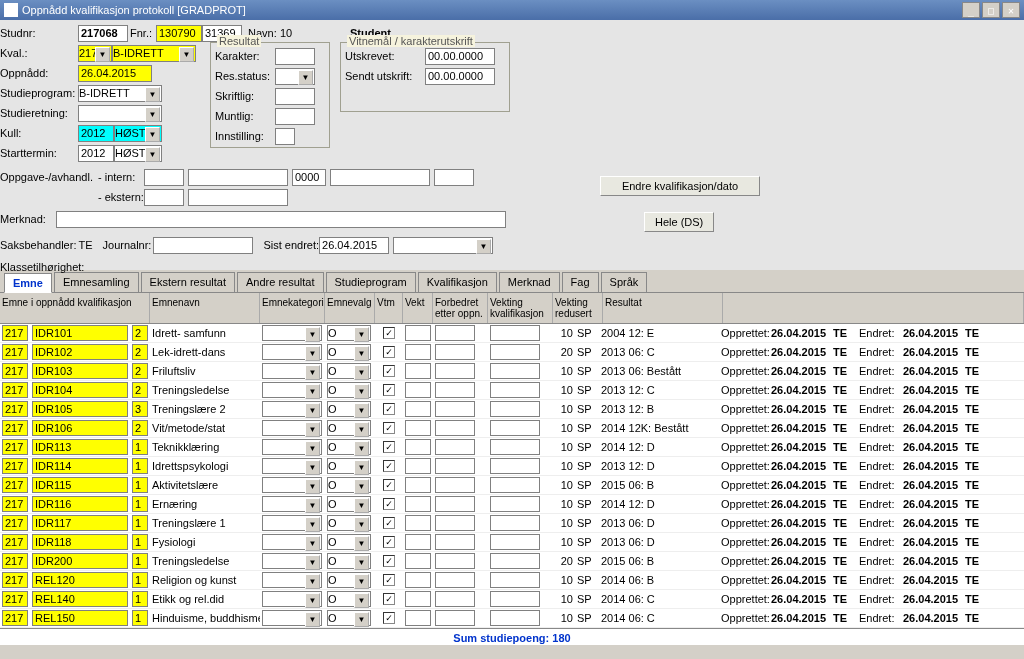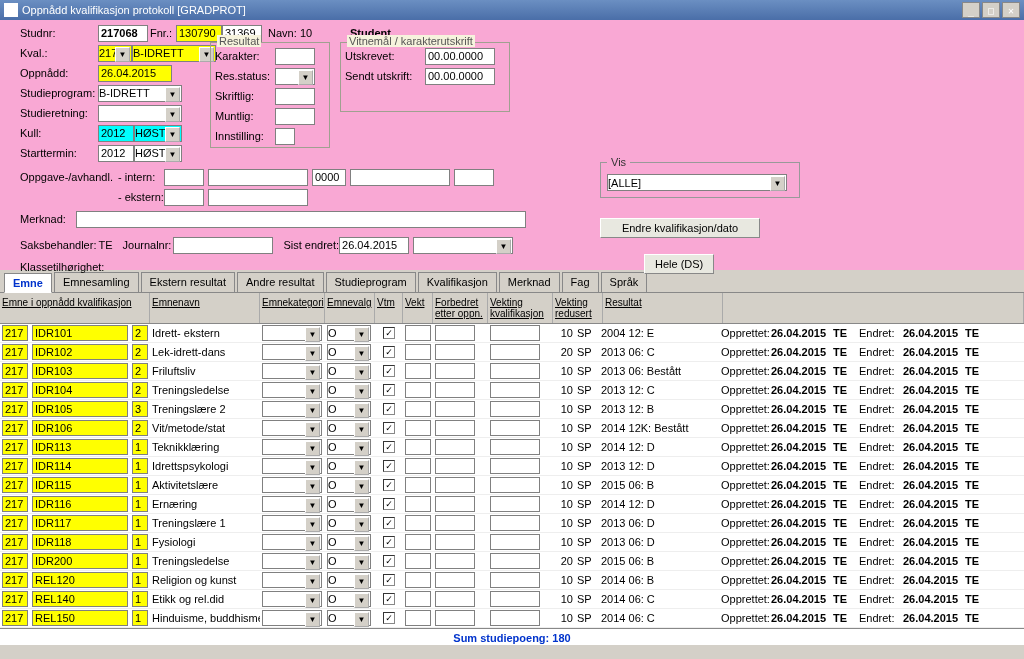--- a/index.html
+++ b/index.html
@@ -2,40 +2,40 @@
 <html><head>
 <meta charset="utf-8">
 <style>
 * { box-sizing: border-box; margin: 0; padding: 0; font-family: Arial, sans-serif; font-size: 11px; }
 body { background: #d4d0c8; width: 1024px; height: 659px; overflow: hidden; }
 .titlebar { background: linear-gradient(#6b8fc2, #4a6ea8); color: white; height: 20px; display: flex; align-items: center; padding: 0 4px; }
 .titlebar-icon { width: 14px; height: 14px; background: #fff; margin-right: 4px; display: inline-block; }
 .titlebar-text { flex: 1; font-size: 11px; }
 .winbtns { display: flex; gap: 2px; }
 .winbtn { width: 18px; height: 16px; background: #d4d0c8; border: 1px solid #888; display: flex; align-items: center; justify-content: center; font-size: 10px; font-family: monospace; }
-.form-area { background: #f9a8d4; height: 250px; padding: 4px 20px; position: relative; }
+.form-area { background: #e5e5e5; height: 250px; padding: 4px 0; position: relative; }
 .row { display: flex; align-items: center; margin-bottom: 2px; height: 18px; }
 .lbl { width: 78px; font-size: 11px; }
 .inp { background: #fff; border: 1px solid #808080; height: 17px; padding: 0 2px; font-size: 11px; }
 .inp.yellow { background: #ffff00; }
 .inp.cyan { background: #00ffff; }
 .sel { background: #fff; border: 1px solid #808080; height: 17px; font-size: 11px; padding-right: 14px; position: relative; display: inline-flex; align-items: center; }
 .sel::after { content: "▼"; position: absolute; right: 1px; top: 1px; background: #d4d0c8; border: 1px outset #fff; width: 13px; height: 13px; font-size: 8px; display: flex; align-items: center; justify-content: center; }
 .sel.yellow { background: #ffff00; }
 .fieldset { border: 1px solid #a0a090; padding: 4px; position: absolute; }
 .fieldset-title { position: absolute; top: -8px; left: 6px; background: #f6f3dd; padding: 0 2px; font-size: 11px; color: #555; }
 fieldset.group { border: 1px solid #999; padding: 6px; }
 legend { font-size: 11px; padding: 0 4px; color: #333; }
 .btn { background: #e8e8e0; border: 1px solid #888; border-top-color: #fff; border-left-color: #fff; padding: 3px 10px; font-size: 11px; }
 .tabs { display: flex; background: #d4d0c8; border-bottom: 1px solid #888; padding-left: 4px; padding-top: 2px; }
 .tab { padding: 3px 8px; border: 1px solid #888; border-bottom: none; background: #d4d0c8; margin-right: 2px; font-size: 11px; cursor: pointer; }
 .tab.active { background: #fff; color: #0033cc; font-weight: bold; border-bottom: 1px solid #fff; position: relative; top: 1px; }
 .grid { background: #fff; overflow: auto; height: 352px; }
 .grid-head { background: #d4d0c8; display: flex; border-bottom: 1px solid #888; font-size: 11px; position: sticky; top:0; }
-.gh { padding: 4px 2px; border-right: 1px solid #aaa; font-size: 10px; text-decoration: underline; }
+.gh { padding: 4px 2px; border-right: 1px solid #aaa; font-size: 10px; }
 .grid-row { display: flex; height: 19px; align-items: center; border-bottom: 1px solid #eee; }
 .gc { padding: 0 2px; height: 17px; display: flex; align-items: center; overflow: hidden; white-space: nowrap; }
 .gc .inp { height: 16px; width: 100%; }
 .gc .sel { height: 16px; width: 100%; }
 .chk { width: 12px; height: 12px; border: 1px inset #888; background: #fff; display: inline-flex; align-items: center; justify-content: center; font-size: 9px; }
 .sum-row { background: #fff; text-align: center; color: #0033cc; font-weight: bold; padding: 3px; border-top: 1px solid #888; font-size: 11px; }
 .right-panel { position: absolute; left: 600px; top: 136px; }
 </style>
 </head>
 <body>
@@ -161,26 +161,20 @@
     <input class="inp" style="width: 100px; margin-left: 2px;">
     <span style="margin-left:10px">Sist endret:</span>
     <input class="inp" style="width: 70px;" value="26.04.2015">
     <span class="sel" style="width:100px;margin-left:4px"></span>
   </div>
   <div class="row" style="margin-top:4px">
     <span>Klassetilhørighet:</span>
   </div>
 
   <div class="right-panel">
-    <fieldset class="group" style="width:200px">
-      <legend>Vis</legend>
-      <span class="sel" style="width:180px">
-          <span>[ALLE]</span>
-        </span>
-    </fieldset>
     <button class="btn" style="margin-top:20px;width:160px">Endre kvalifikasjon/dato</button><br>
     <button class="btn" style="margin-top:16px;margin-left:44px">Hele (DS)</button>
   </div>
 </div>
 
 <div class="tabs" id="tabs">
     <div class="tab active">Emne</div>
     <div class="tab">Emnesamling</div>
     <div class="tab">Ekstern resultat</div>
     <div class="tab">Andre resultat</div>
@@ -209,21 +203,21 @@
       <div class="grid-row">
         <div class="gc" style="width:30px">
           <input class="inp yellow" value="217" style="">
         </div>
         <div class="gc" style="width:100px">
           <input class="inp yellow" value="IDR101" style="">
         </div>
         <div class="gc" style="width:20px">
           <input class="inp yellow" value="2" style="">
         </div>
-        <div class="gc" style="width:110px">Idrett- ekstern</div>
+        <div class="gc" style="width:110px">Idrett- samfunn</div>
         <div class="gc" style="width:65px">
           <span class="sel" style="width:60px"></span>
         </div>
         <div class="gc" style="width:50px">
           <span class="sel" style="width:44px">
             <span>O</span>
           </span>
         </div>
         <div class="gc" style="width:28px;justify-content:center">
           <span class="chk">✓</span>

